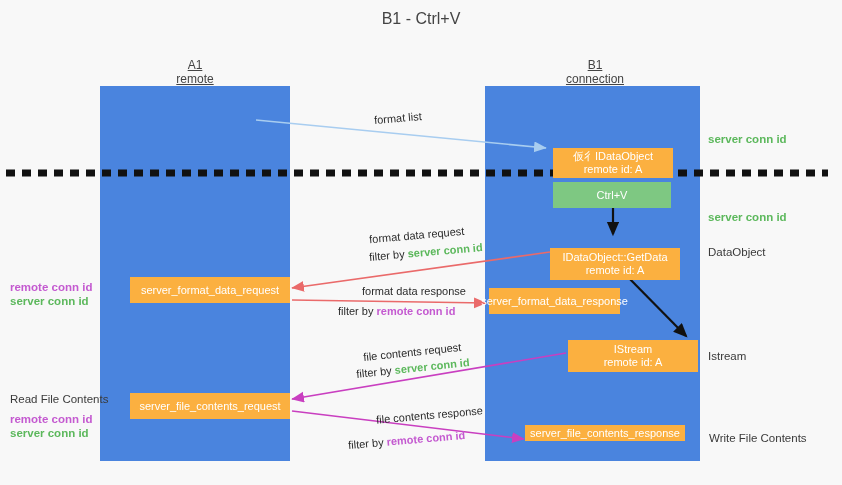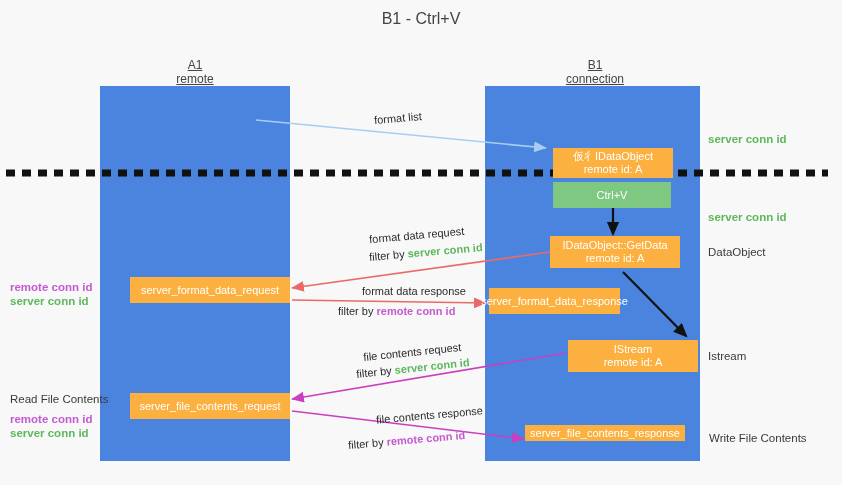--- a/index.html
+++ b/index.html
@@ -112,21 +112,21 @@
 
   <div class="node orange" style="left:553px;top:116px;width:120px;height:30px;flex-direction:column;margin-top:32px;">
     <span>仮彳IDataObject</span>
     <span>remote id: A</span>
   </div>
 
   <div class="node green" style="left:553px;top:182px;width:118px;height:26px;">
     <span>Ctrl+V</span>
   </div>
 
-  <div class="node orange" style="left:550px;top:236px;width:130px;height:32px;flex-direction:column;">
+  <div class="node orange" style="left:550px;top:248px;width:130px;height:32px;flex-direction:column;">
     <span>IDataObject::GetData</span>
     <span>remote id: A</span>
   </div>
 
   <div class="node orange" style="left:489px;top:288px;width:131px;height:26px;">
     <span>server_format_data_response</span>
   </div>
 
   <div class="node orange" style="left:568px;top:340px;width:130px;height:32px;flex-direction:column;">
     <span>IStream</span>

